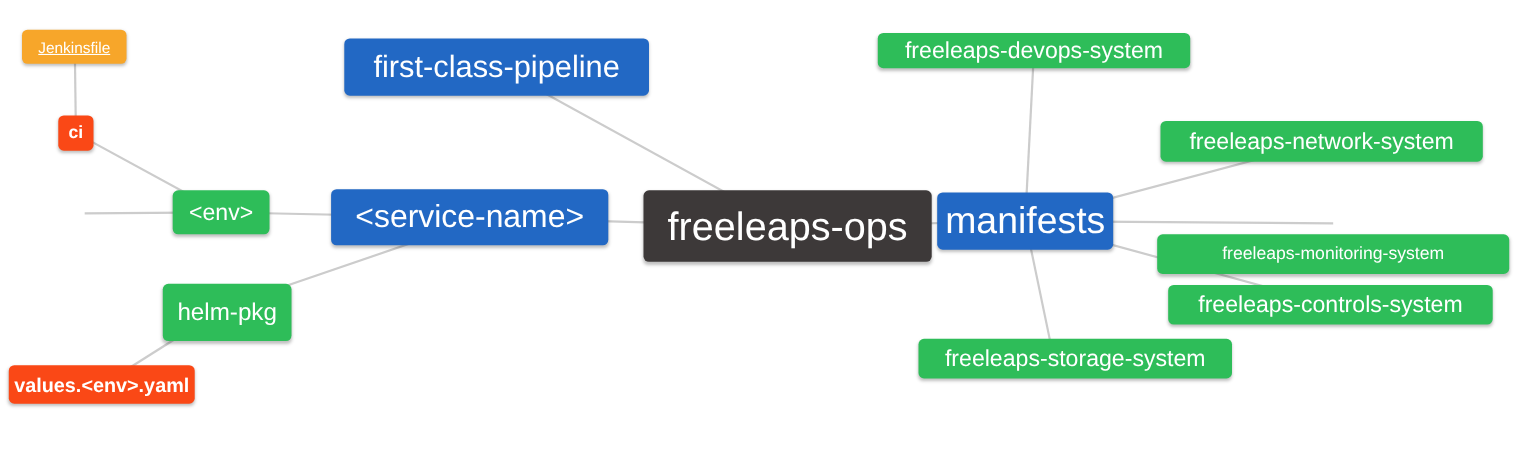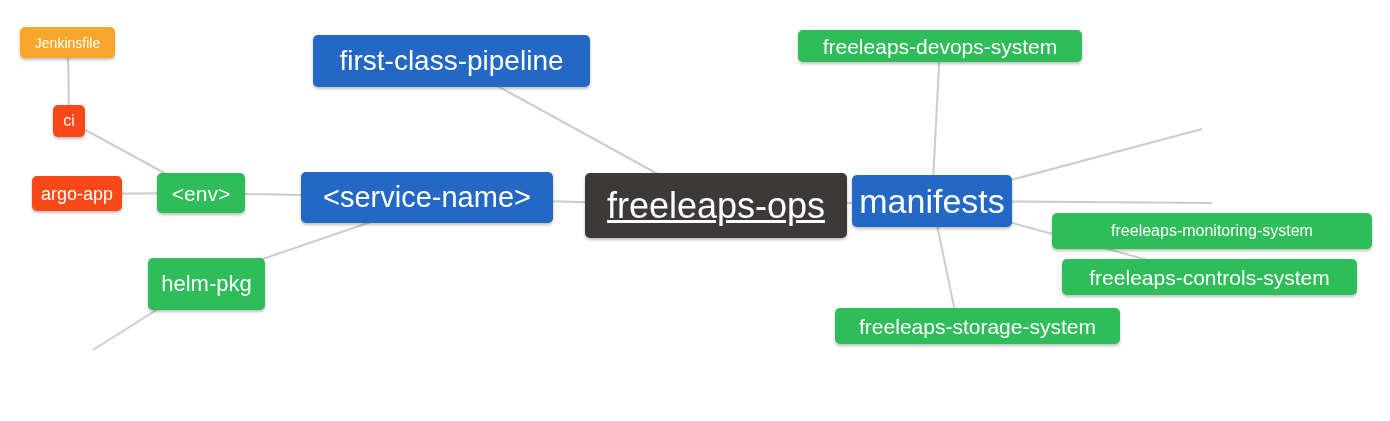--- a/index.html
+++ b/index.html
@@ -38,32 +38,32 @@
     white-space: nowrap;
     box-shadow: 0 2px 3px rgba(0,0,0,0.25);
     cursor: pointer;
     box-sizing: border-box;
     line-height: 1;
     user-select: none;
   }
   .node.dark   { background: var(--color-root,   #3d3939); }
   .node.blue   { background: var(--color-blue,   #2268c4); }
   .node.green  { background: var(--color-green,  #2ebd59); }
-  .node.red    { background: var(--color-red,    #fa4816); }
-  .node.orange { background: var(--color-orange, #f7a62a); }
+  .node.red    { background: var(--color-red,    #fa4816); font-weight: bold; }
+  .node.orange { background: var(--color-orange, #f7a62a); text-decoration: underline; }
 
   #n-jenkinsfile          { left: 20px;   top: 27px;  width: 95px;  height: 31px; font-size: 14px; }
   #n-ci                   { left: 53px;   top: 105px; width: 32px;  height: 32px; font-size: 16px; }
   #n-argo-app             { left: 32px;   top: 176px; width: 90px;  height: 35px; font-size: 18px; }
   #n-env                  { left: 157px;  top: 173px; width: 88px;  height: 40px; font-size: 21px; }
   #n-helm-pkg             { left: 148px;  top: 258px; width: 117px; height: 52px; font-size: 22px; }
   #n-values-env-yaml      { left: 8px;    top: 332px; width: 169px; height: 35px; font-size: 18px; }
   #n-first-class-pipeline { left: 313px;  top: 35px;  width: 277px; height: 52px; font-size: 28px; }
   #n-service-name         { left: 301px;  top: 172px; width: 252px; height: 51px; font-size: 29px; }
-  #n-freeleaps-ops        { left: 585px;  top: 173px; width: 262px; height: 65px; font-size: 36px; text-decoration: underline; }
+  #n-freeleaps-ops        { left: 585px;  top: 173px; width: 262px; height: 65px; font-size: 36px; }
   #n-manifests            { left: 852px;  top: 175px; width: 160px; height: 52px; font-size: 34px; }
   #n-devops-system        { left: 798px;  top: 30px;  width: 284px; height: 32px; font-size: 21px; }
   #n-network-system       { left: 1055px; top: 110px; width: 293px; height: 37px; font-size: 21px; }
   #n-monitoring-system    { left: 1052px; top: 185px; width: 320px; height: 36px; font-size: 16px; margin-top: 28px; }
   #n-controls-system      { left: 1062px; top: 259px; width: 295px; height: 36px; font-size: 21px; }
   #n-storage-system       { left: 815px;  top: 308px; width: 285px; height: 36px; font-size: 21px; margin-left: 20px; }
 </style>
 </head>
 <body>
 
@@ -81,25 +81,26 @@
     <line x1="716" y1="206" x2="932" y2="201"></line>
     <line x1="932" y1="201" x2="940" y2="46"></line>
     <line x1="932" y1="201" x2="1202" y2="129"></line>
     <line x1="932" y1="201" x2="1212" y2="203"></line>
     <line x1="932" y1="201" x2="1210" y2="277"></line>
     <line x1="932" y1="201" x2="958" y2="326"></line>
   </svg>
 
   <div class="node orange" id="n-jenkinsfile">Jenkinsfile</div>
   <div class="node red" id="n-ci">ci</div>
-  <div class="node red" id="n-argo-app">argo-app</div>
   <div class="node green" id="n-env">&lt;env&gt;</div>
   <div class="node green" id="n-helm-pkg">helm-pkg</div>
+  <div class="node red" id="n-values-env-yaml">values.&lt;env&gt;.yaml</div>
   <div class="node blue" id="n-first-class-pipeline">first-class-pipeline</div>
   <div class="node blue" id="n-service-name">&lt;service-name&gt;</div>
   <div class="node dark" id="n-freeleaps-ops">freeleaps-ops</div>
   <div class="node blue" id="n-manifests">manifests</div>
   <div class="node green" id="n-devops-system">freeleaps-devops-system</div>
+  <div class="node green" id="n-network-system">freeleaps-network-system</div>
   <div class="node green" id="n-monitoring-system">freeleaps-monitoring-system</div>
   <div class="node green" id="n-controls-system">freeleaps-controls-system</div>
   <div class="node green" id="n-storage-system">freeleaps-storage-system</div>
 
 </div>
 
 </body></html>

